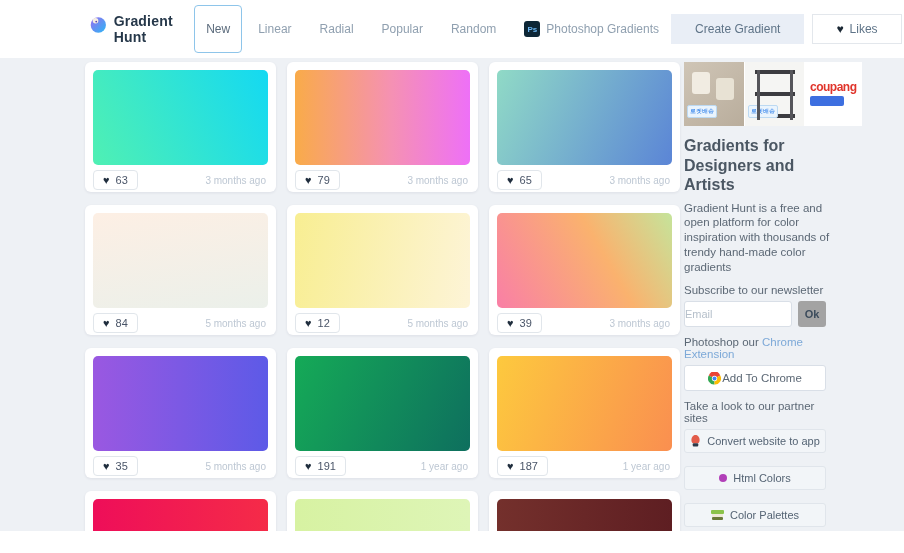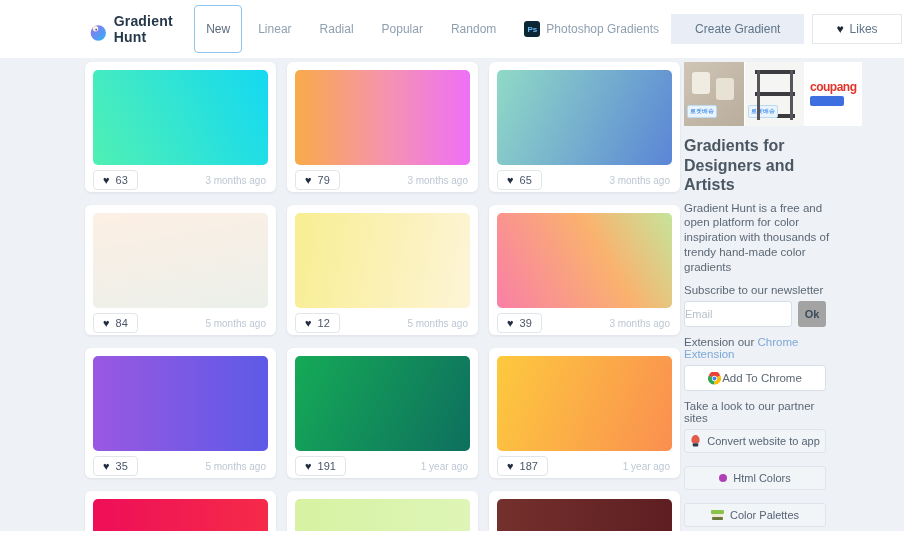--- a/index.html
+++ b/index.html
@@ -2,21 +2,21 @@
 <html><head>
 <meta charset="utf-8">
 <style>
   * { margin:0; padding:0; box-sizing:border-box; }
   html,body { background:#fff; }
   body { font-family:"Liberation Sans","DejaVu Sans",sans-serif; }
   .page { position:relative; width:904px; height:553px; background:#fff; overflow:hidden; margin:0 auto; }
 
   
   .header { position:absolute; left:0; top:0; width:904px; height:58px; background:#fff; display:flex; align-items:center; }
-  .brand { display:flex; align-items:flex-end; gap:7px; margin-left:90px; cursor:pointer; }
+  .brand { display:flex; align-items:flex-start; gap:7px; margin-left:90px; cursor:pointer; }
   .brand-name { font-size:14px; font-weight:bold; color:#26384a; letter-spacing:.2px; }
   .nav { display:flex; align-items:center; margin-left:14px; gap:4px; }
   .pill { display:flex; align-items:center; gap:6px; padding:16px 11px; font-size:12px; color:#90a0b0; border:1px solid transparent; border-radius:4px; cursor:pointer; white-space:nowrap; }
   .pill.active { border-color:#8ec5ea; background:#fff; color:#5b6b7c; }
   .ps-badge { display:inline-flex; align-items:center; justify-content:center; width:16px; height:16px; border-radius:3px; background:#0d2636; color:#6cb8f5; font-size:8px; font-weight:bold; }
   .header-actions { margin-left:auto; margin-right:22px; display:flex; align-items:center; gap:8px; }
   .hbtn { display:flex; align-items:center; gap:6px; padding:7px 23px; font-size:12px; border-radius:0; cursor:pointer; color:#5f7488; background:#fff; border:1px solid #e3e7ec; white-space:nowrap; }
   .hbtn.create { background:#e9eef6; border-color:#e9eef6; }
   .hbtn .hb-heart { color:#1a2733; font-size:12px; }
 
@@ -240,21 +240,21 @@
       <div class="sb-title">Gradients for Designers and Artists</div>
       <div class="sb-desc">Gradient Hunt is a free and open platform for color inspiration with thousands of trendy hand-made color gradients</div>
 
       <div class="sb-label">Subscribe to our newsletter</div>
       <div class="news-row">
         <input class="email-input" type="text" placeholder="Email" style="">
         <button class="ok-btn">Ok</button>
       </div>
 
       <div class="sb-label">
-        <span>Extension our </span><a class="link">Chrome Extension</a>
+        <span>Photoshop our </span><a class="link">Chrome Extension</a>
       </div>
       <button class="wide-btn">
         <svg width="13" height="13" viewBox="0 0 24 24">
           <path fill="#ea4335" d="M12 12 L1.5 6.5 A11 11 0 0 1 22.5 6.5 Z"></path>
           <path fill="#34a853" d="M12 12 L1.5 6.5 A11 11 0 0 0 12 23 Z"></path>
           <path fill="#fbbc05" d="M12 12 L12 23 A11 11 0 0 0 22.5 6.5 Z"></path>
           <circle cx="12" cy="12" r="4.9" fill="#fff"></circle>
           <circle cx="12" cy="12" r="3.6" fill="#4285f4"></circle>
         </svg>
         <span>Add To Chrome</span>

